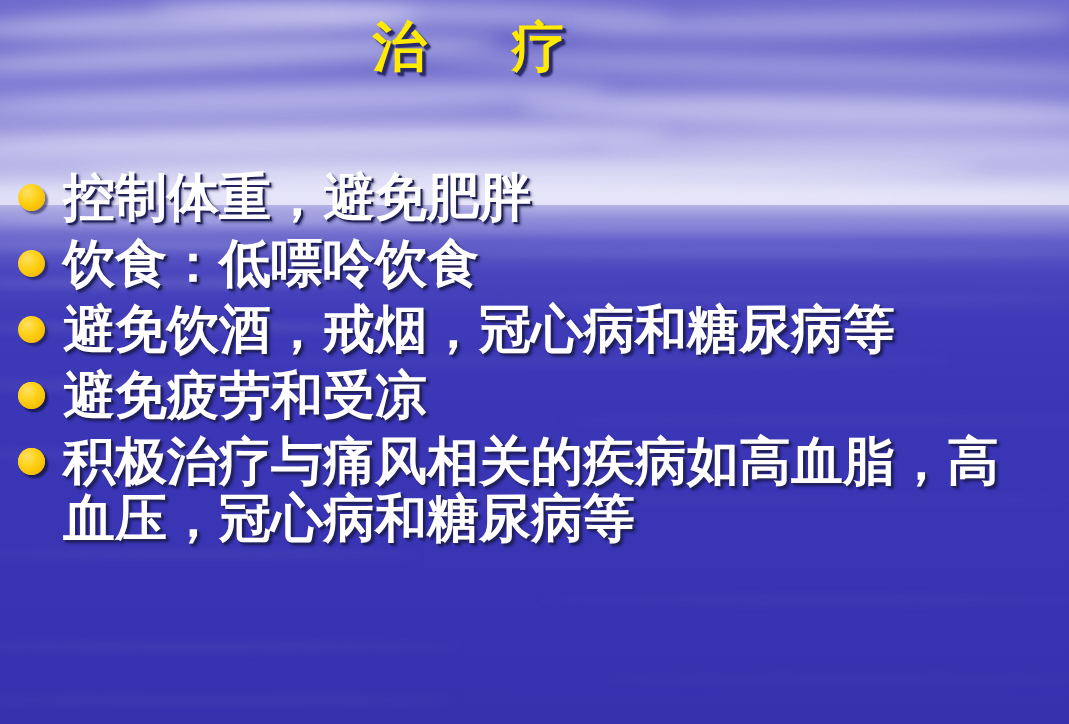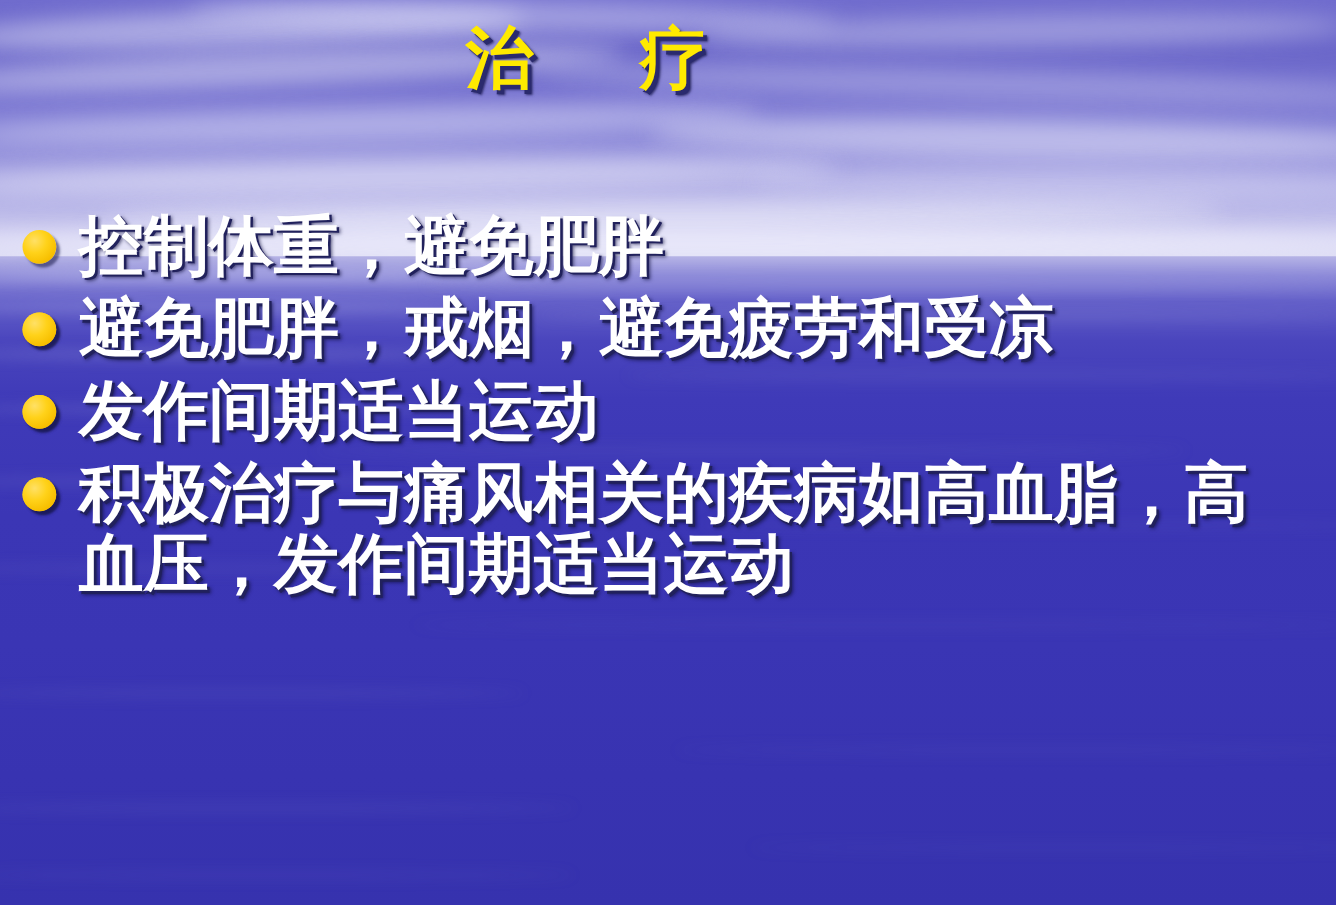--- a/index.html
+++ b/index.html
@@ -205,41 +205,42 @@
 
     <ul class="bullet-list">
 
       <li class="bullet-item">
         <span class="bullet-dot"></span>
         <span>控制体重，避免肥胖</span>
       </li>
 
       <li class="bullet-item">
         <span class="bullet-dot"></span>
-      </li>
-
-      <li class="bullet-item">
-        <span class="bullet-dot"></span>
-        <span>避免肥胖，戒烟，避免疲劳和受凉</span>
-      </li>
-
-      <li class="bullet-item">
-        <span class="bullet-dot"></span>
-      </li>
-
-      <li class="bullet-item">
-        <span class="bullet-dot"></span>
-        <span>发作间期适当运动</span>
+        <span>饮食：低嘌呤饮食</span>
+      </li>
+
+      <li class="bullet-item">
+        <span class="bullet-dot"></span>
+        <span>避免饮酒，戒烟，冠心病和糖尿病等</span>
+      </li>
+
+      <li class="bullet-item">
+        <span class="bullet-dot"></span>
+      </li>
+
+      <li class="bullet-item">
+        <span class="bullet-dot"></span>
+        <span>避免疲劳和受凉</span>
       </li>
 
       <li class="bullet-item">
         <span class="bullet-dot"></span>
       </li>
 
       <li class="bullet-item wide">
         <span class="bullet-dot"></span>
-        <span>积极治疗与痛风相关的疾病如高血脂，高血压，发作间期适当运动</span>
+        <span>积极治疗与痛风相关的疾病如高血脂，高血压，冠心病和糖尿病等</span>
       </li>
 
     </ul>
 
   </div>
 </div>
 
 </body></html>

